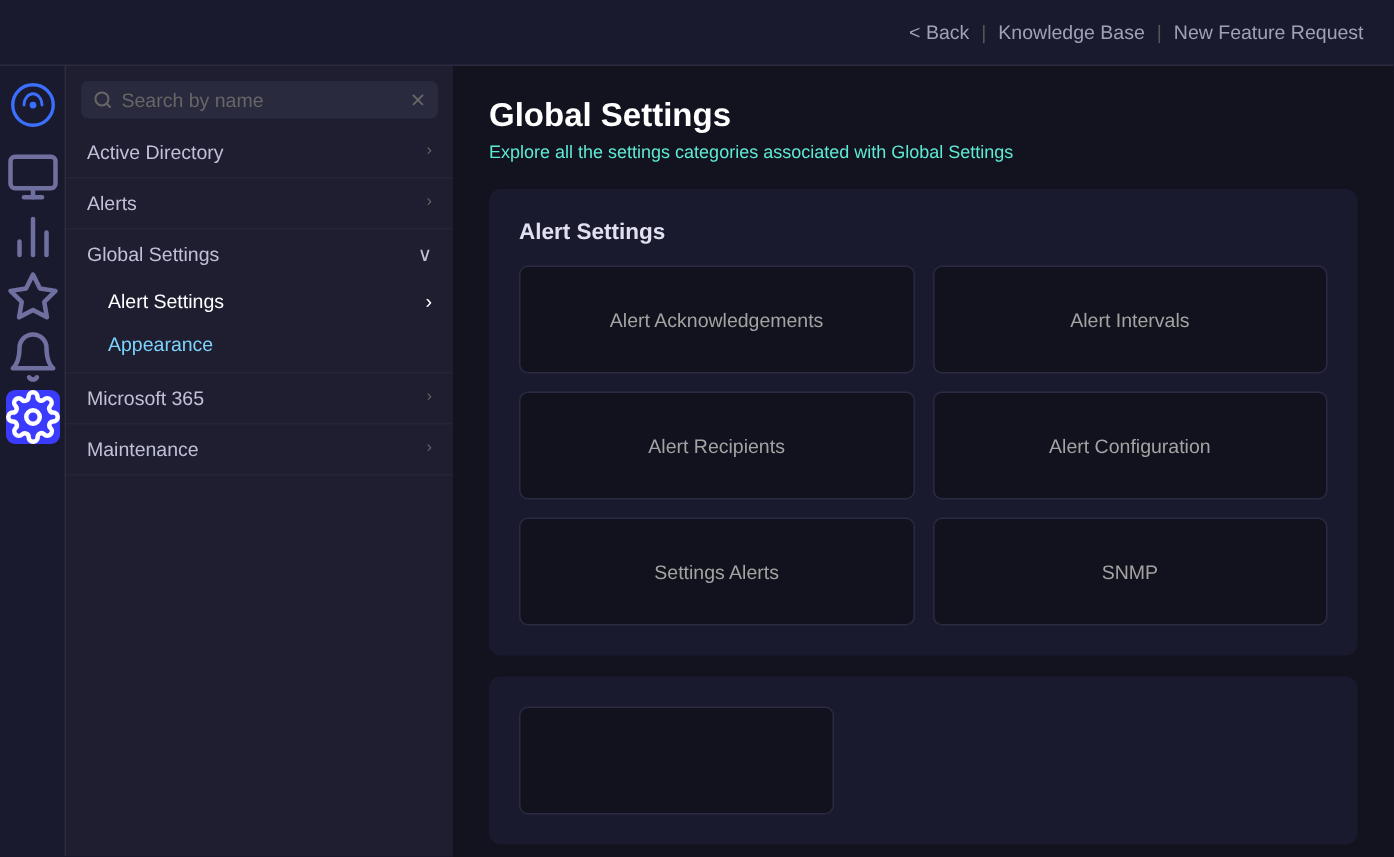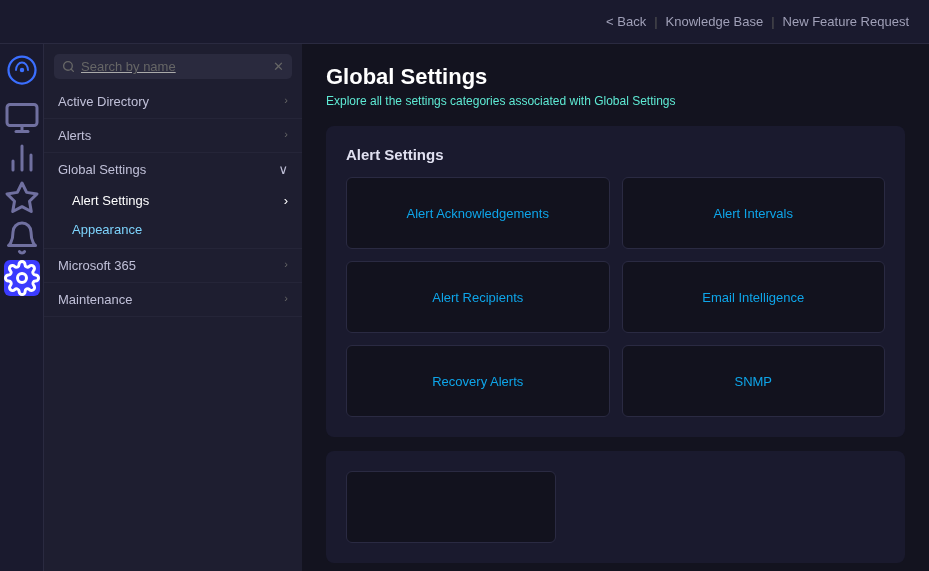--- a/index.html
+++ b/index.html
@@ -107,21 +107,20 @@
       padding: 5px 8px;
       gap: 6px;
     }
     .search-bar input {
       background: transparent;
       border: none;
       outline: none;
       color: #aaa;
       font-size: 13px;
       flex: 1;
-      text-decoration: underline;
     }
     .search-bar input::placeholder { color: #666; }
     .search-clear {
       color: #666;
       cursor: pointer;
       font-size: 13px;
       line-height: 1;
     }
 
     
@@ -223,21 +222,21 @@
       border: 1px solid #2a2a42;
       border-radius: 6px;
       padding: 20px 16px;
       display: flex;
       align-items: center;
       justify-content: center;
       text-align: center;
       cursor: pointer;
       min-height: 72px;
       font-size: 13px;
-      color: #0ea5e9;
+      color: #a3a3a3;
       transition: background 0.15s, border-color 0.15s;
     }
 
     
     .appearance-section {
       background: #1a1a2e;
       border-radius: 8px;
       padding: 20px;
     }
     .appearance-card {
@@ -378,24 +377,24 @@
         <div class="setting-card">
           <span>Alert Acknowledgements</span>
         </div>
         <div class="setting-card">
           <span>Alert Intervals</span>
         </div>
         <div class="setting-card">
           <span>Alert Recipients</span>
         </div>
         <div class="setting-card">
-          <span>Email Intelligence</span>
-        </div>
-        <div class="setting-card">
-          <span>Recovery Alerts</span>
+          <span>Alert Configuration</span>
+        </div>
+        <div class="setting-card">
+          <span>Settings Alerts</span>
         </div>
         <div class="setting-card">
           <span>SNMP</span>
         </div>
       </div>
     </div>
 
     <div class="appearance-section">
       <div class="card-grid">
         <div class="appearance-card">

